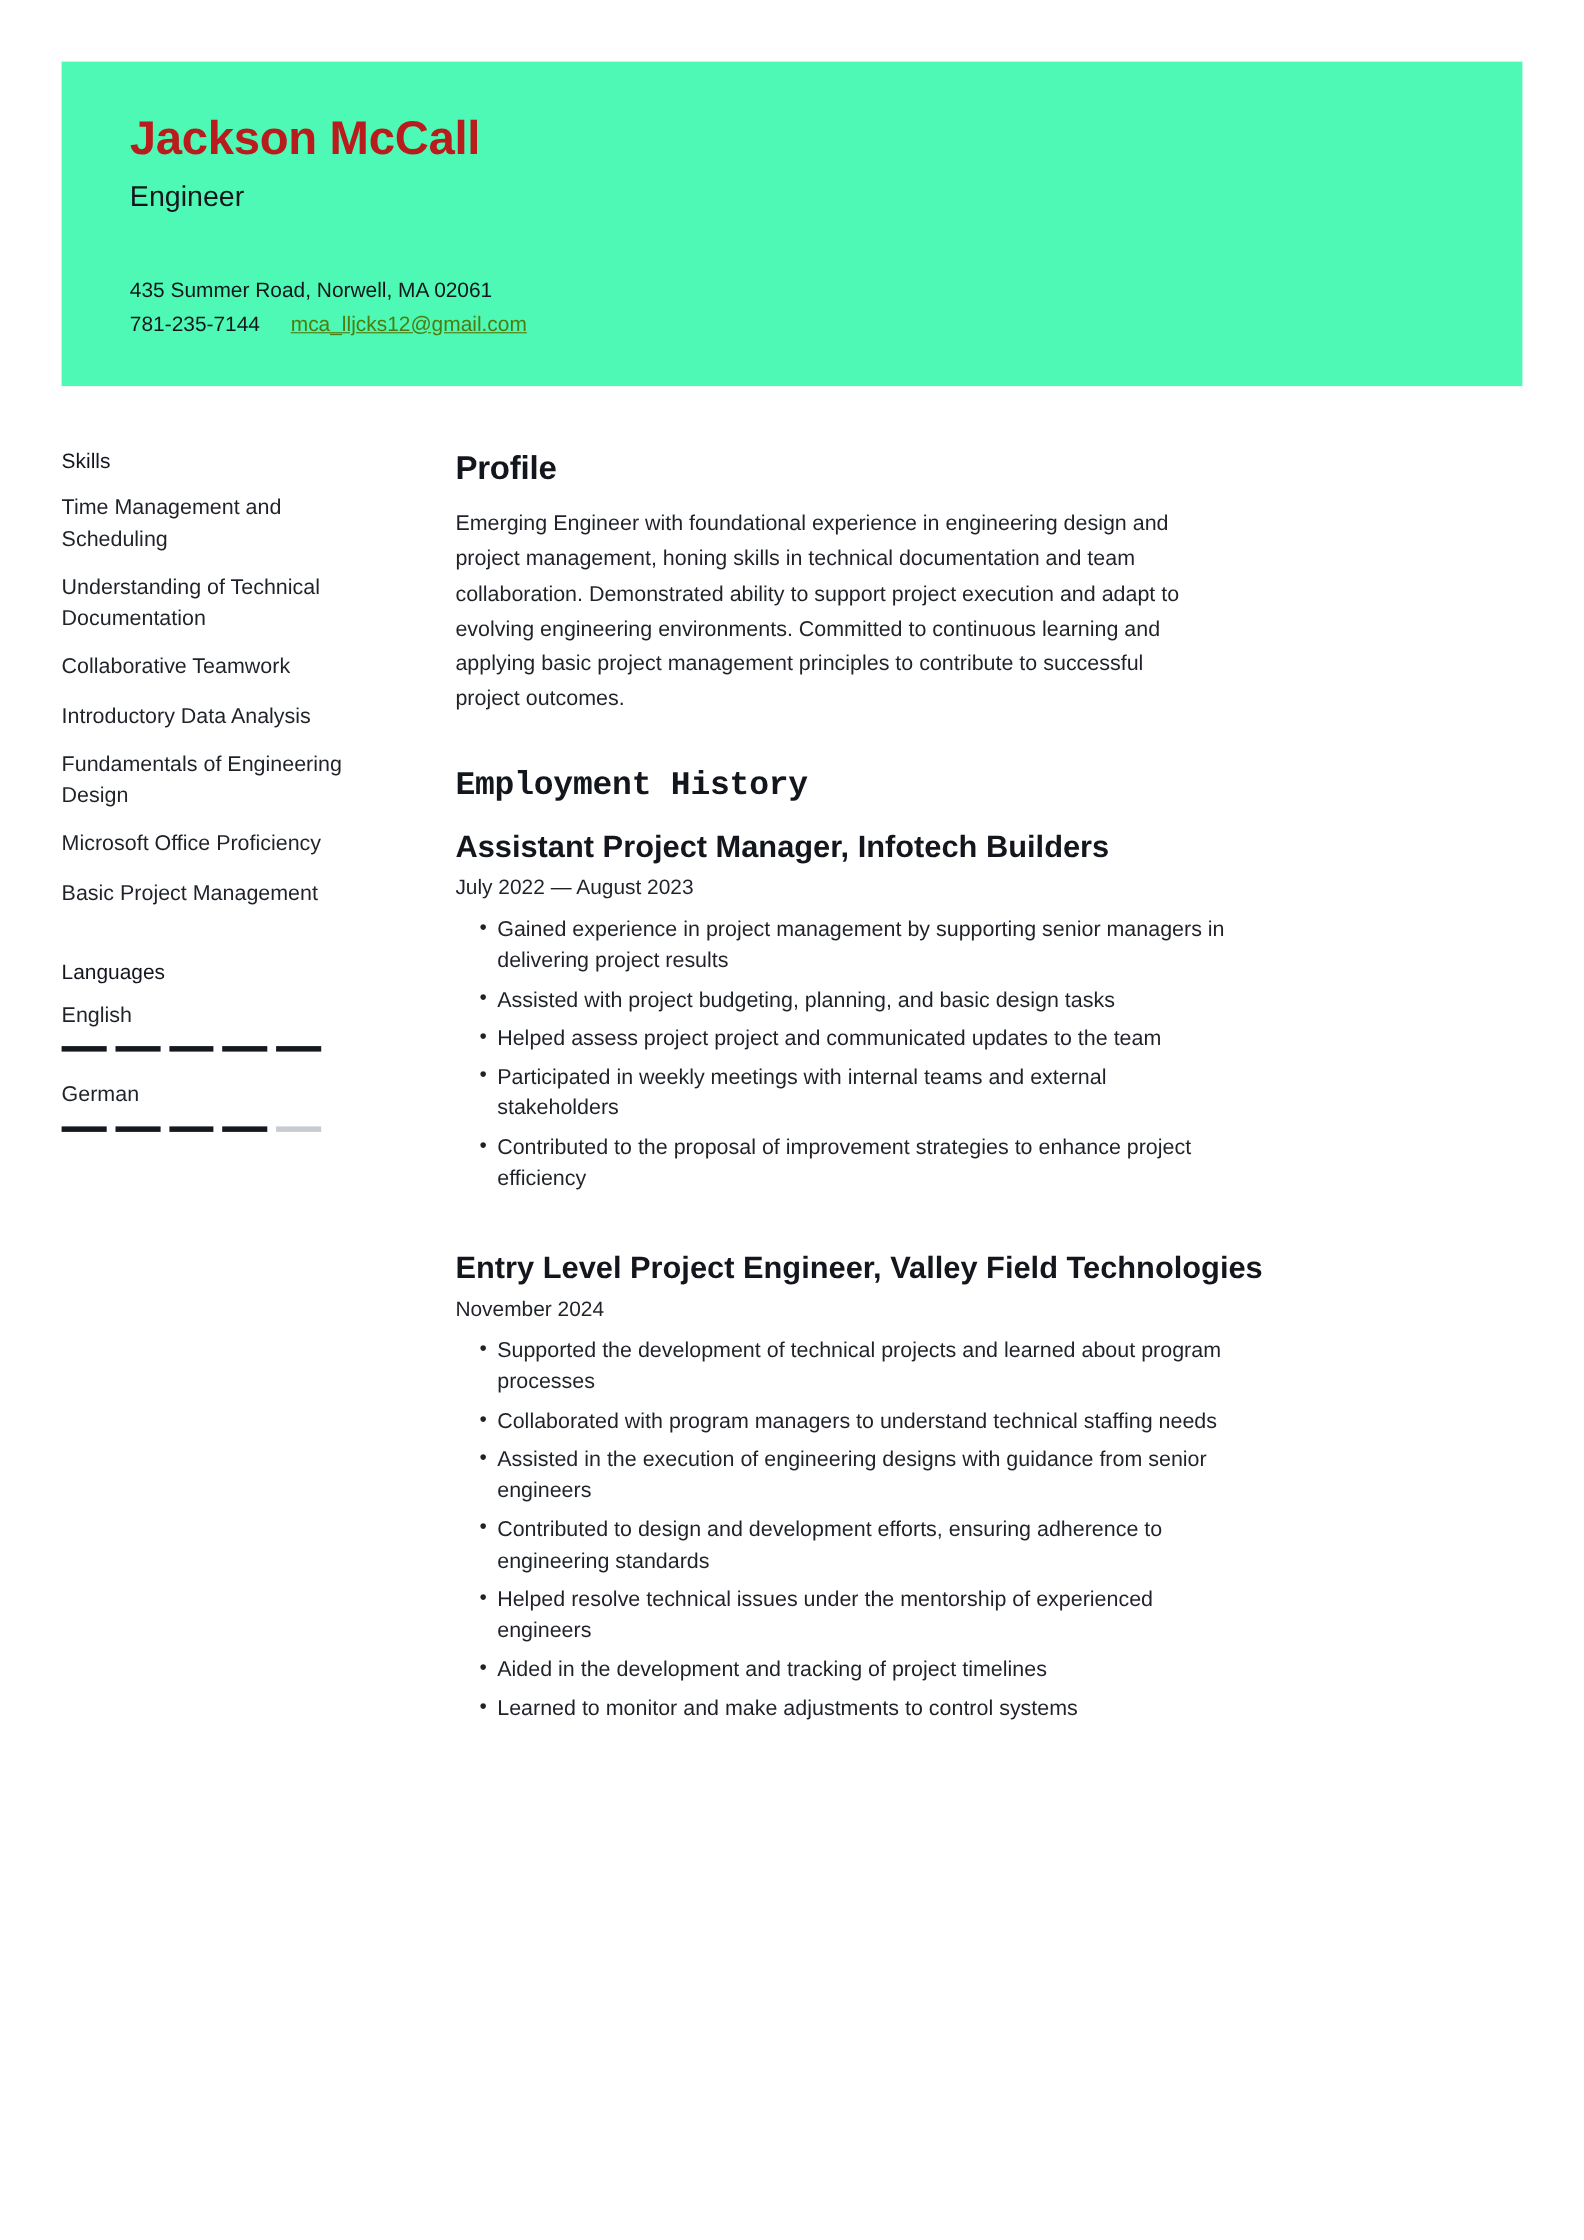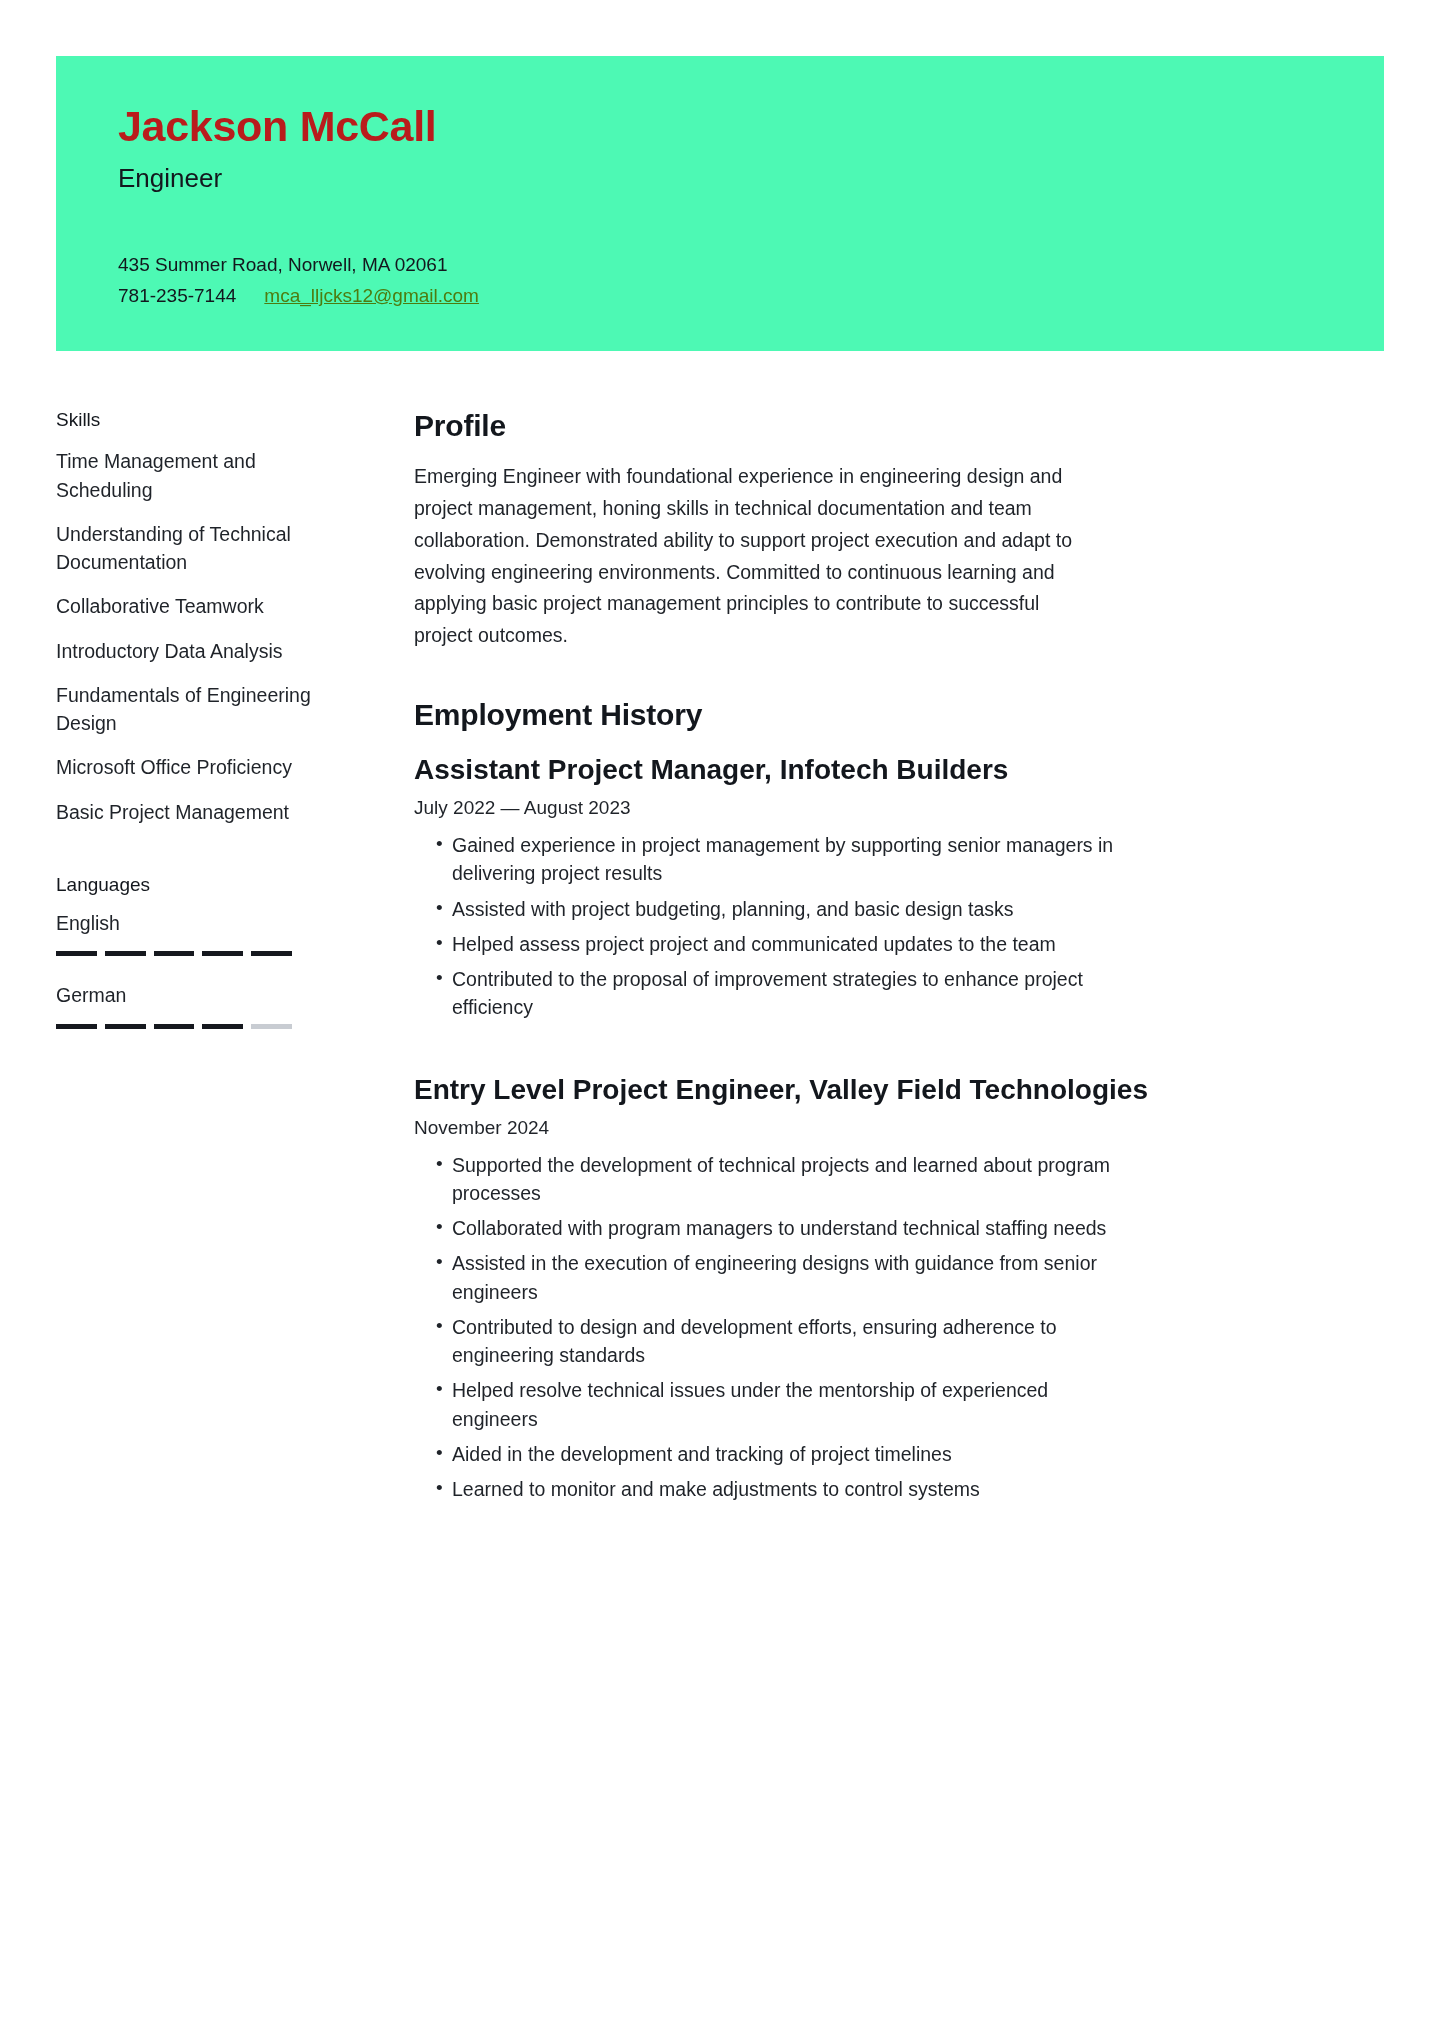--- a/index.html
+++ b/index.html
@@ -132,20 +132,21 @@
   .main-heading {
     font-size: 30px;
     font-weight: bold;
     color: #13171d;
     letter-spacing: -0.2px;
     margin-bottom: 18px;
   }
 
   .main-heading.second {
     margin-top: 46px;
+    font-family: Liberation Mono, monospace;
   }
 
   .profile-text {
     font-size: 19.5px;
     line-height: 1.63;
     color: #1f2329;
     max-width: 672px;
   }
 
   .job {
@@ -257,20 +258,21 @@
 
       <h2 class="main-heading second">Employment History</h2>
 
       <div class="job">
         <div class="job-role">Assistant Project Manager, Infotech Builders</div>
         <div class="job-date">July 2022 — August 2023</div>
         <ul class="job-bullets">
           <li>Gained experience in project management by supporting senior managers in delivering project results</li>
           <li>Assisted with project budgeting, planning, and basic design tasks</li>
           <li>Helped assess project project and communicated updates to the team</li>
+          <li>Participated in weekly meetings with internal teams and external stakeholders</li>
           <li>Contributed to the proposal of improvement strategies to enhance project efficiency</li>
         </ul>
       </div>
 
       <div class="job spaced">
         <div class="job-role">Entry Level Project Engineer, Valley Field Technologies</div>
         <div class="job-date">November 2024</div>
         <ul class="job-bullets">
           <li>Supported the development of technical projects and learned about program processes</li>
           <li>Collaborated with program managers to understand technical staffing needs</li>

